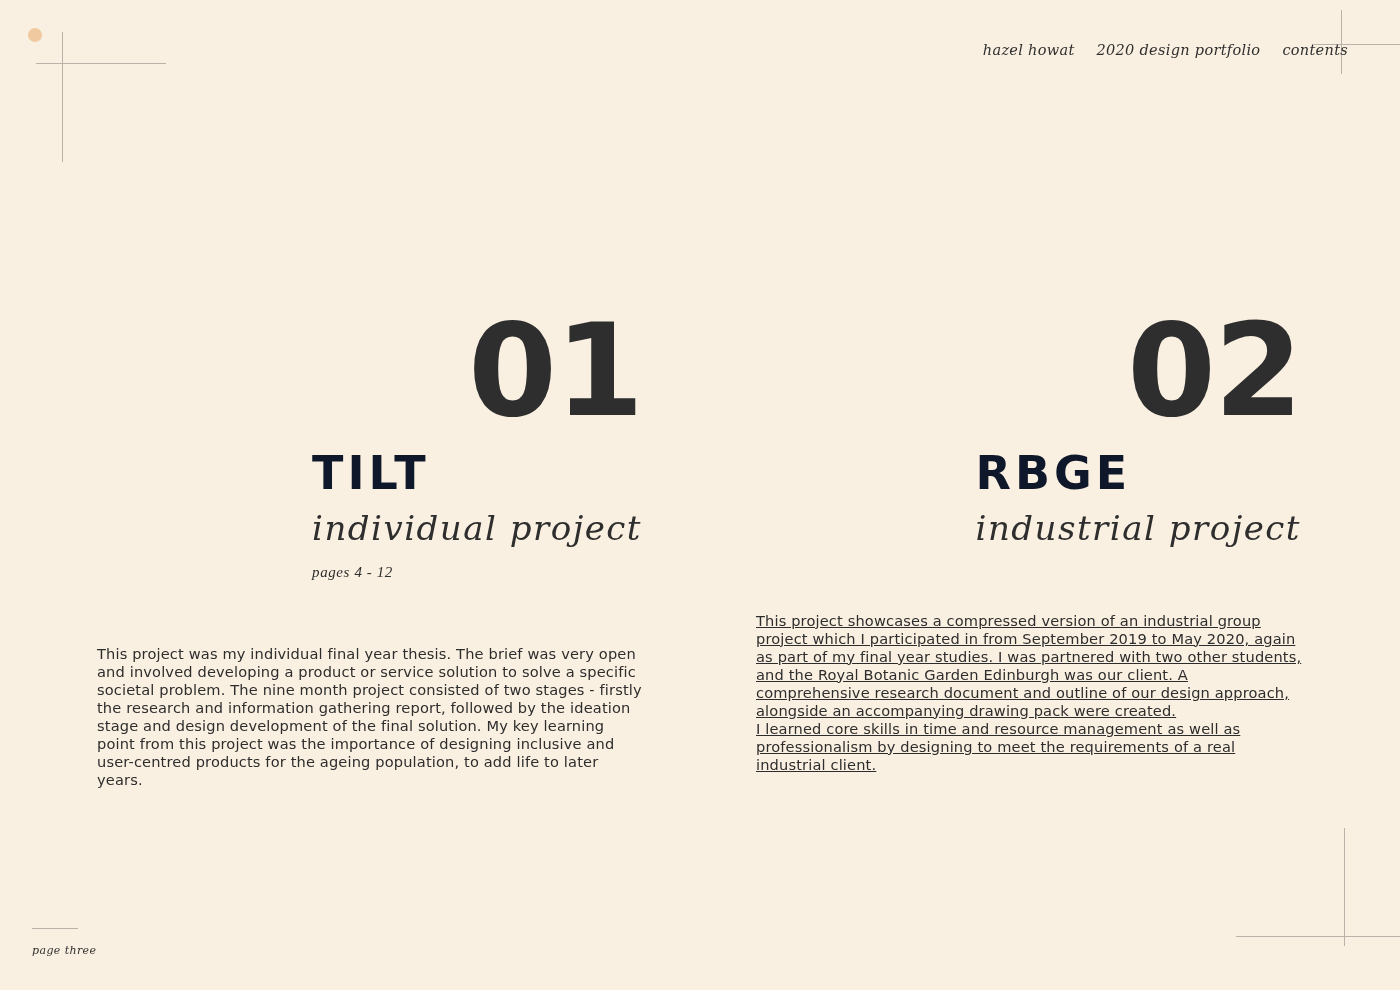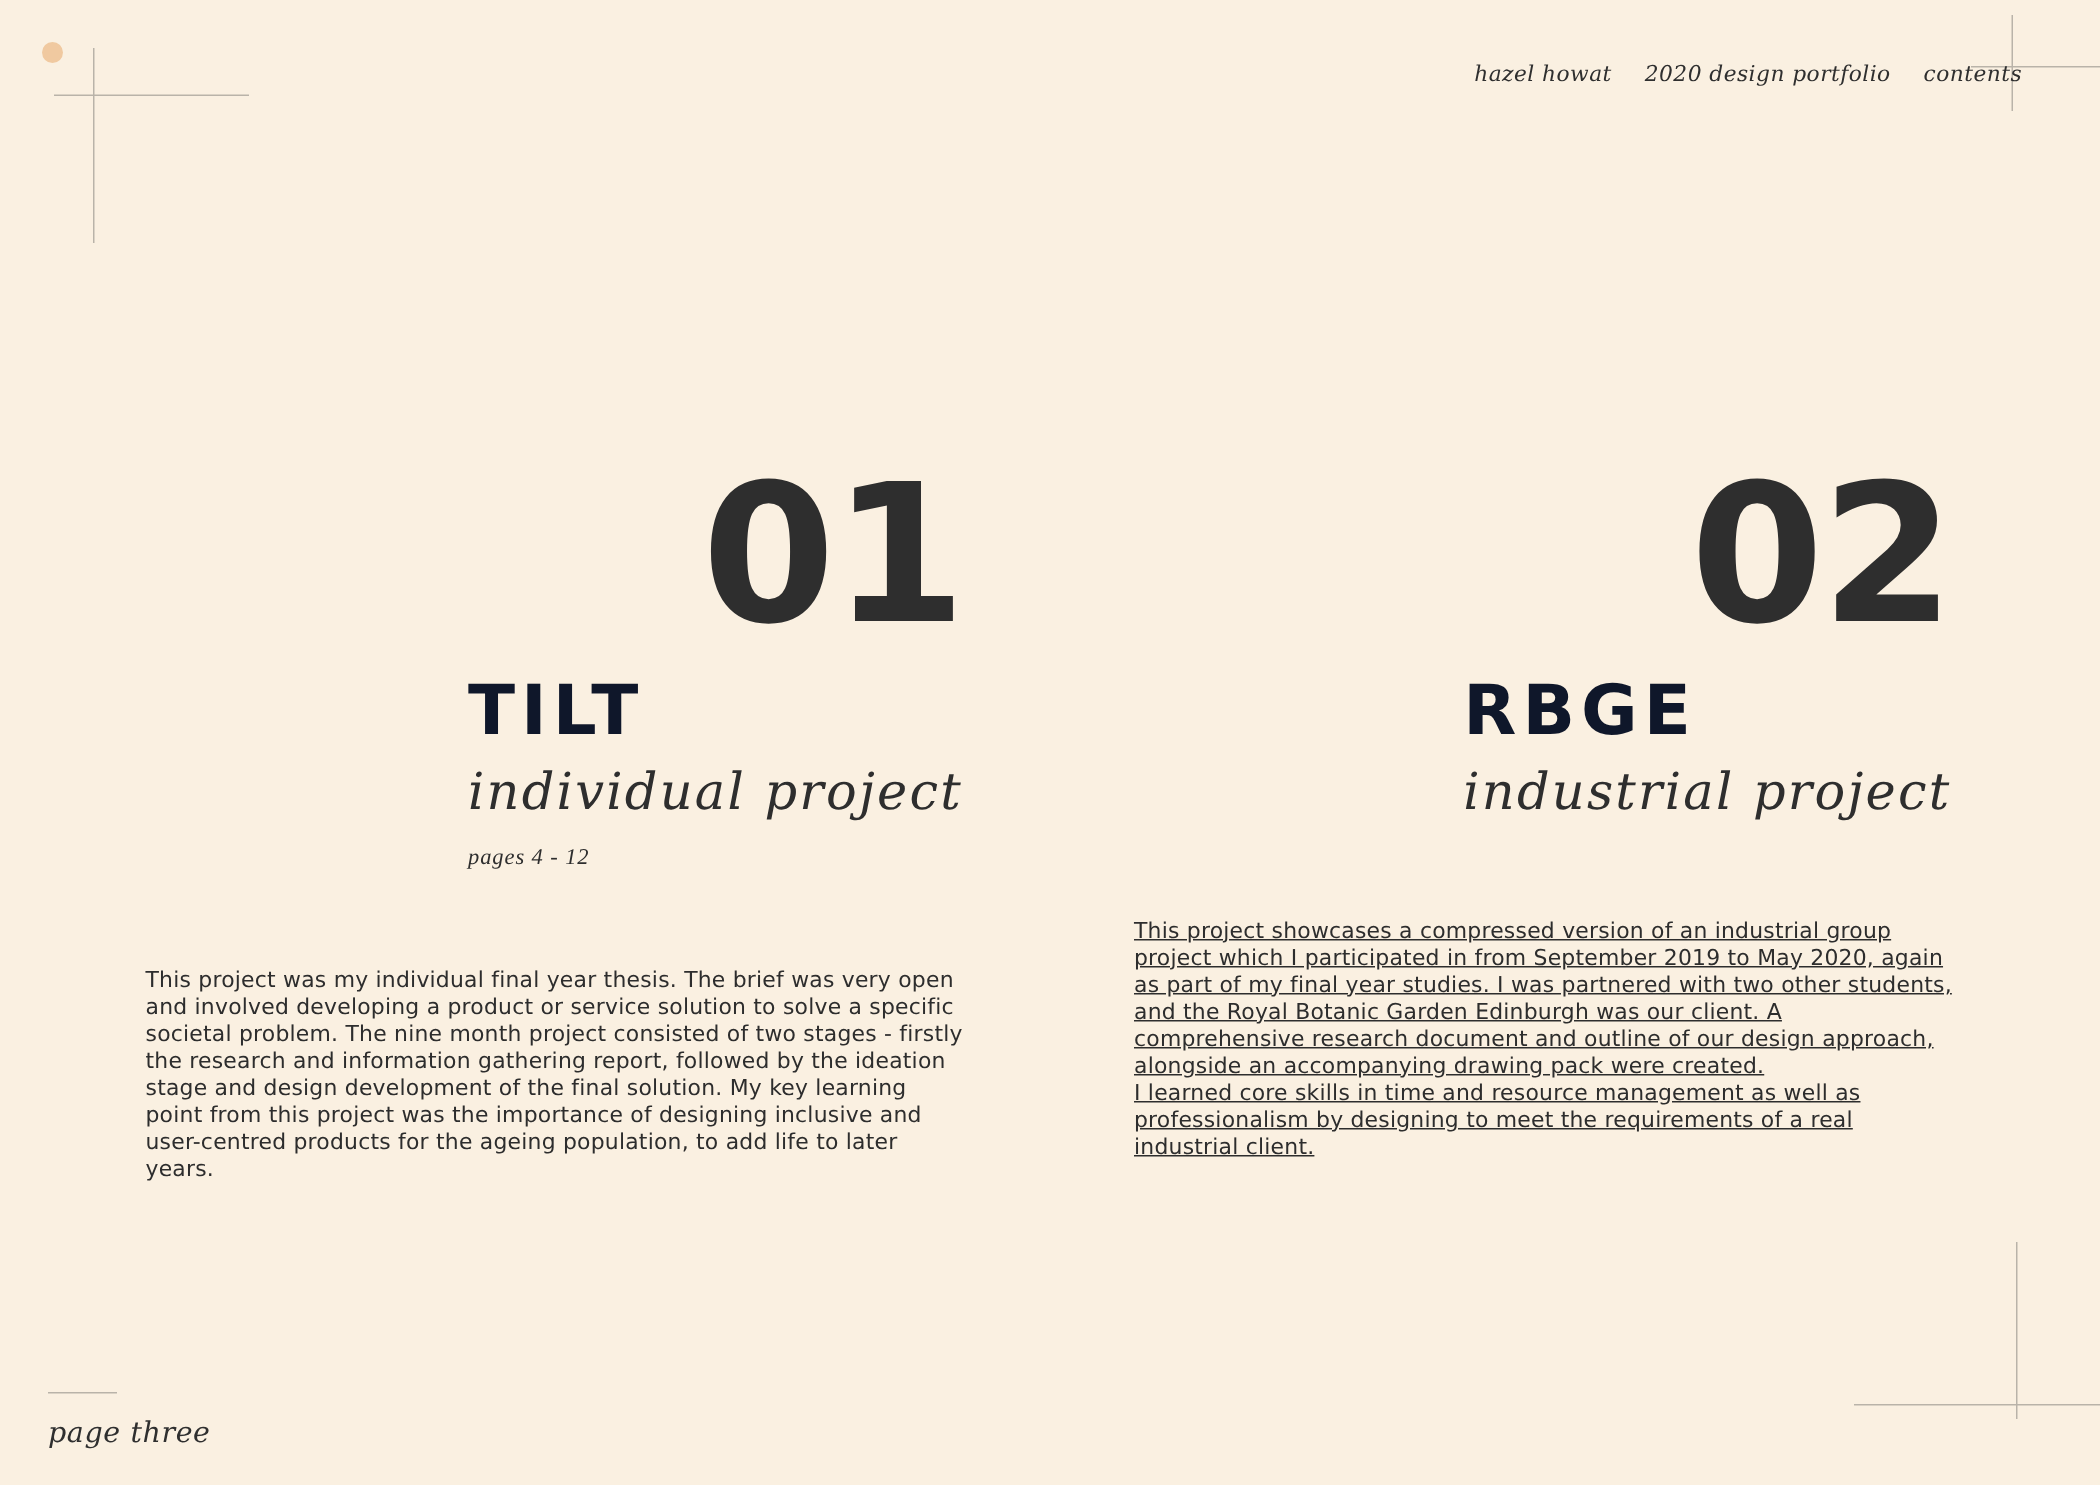--- a/index.html
+++ b/index.html
@@ -129,21 +129,21 @@
   #col-left .proj-body  { width: 545px; }
   #col-right .proj-body { width: 548px; text-decoration: underline; }
 
   
   .footer {
     position: absolute;
     left: 32px;
     top: 944px;
     font-family: "DejaVu Serif", serif;
     font-style: italic;
-    font-size: 19px;
+    font-size: 11px;
     letter-spacing: 0.4px;
     color: #2f2f2f;
   }
 </style>
 </head>
 <body>
 
 <div class="deco-line" id="tl-h"></div>
 <div class="deco-line" id="tl-v"></div>
 <div class="deco-dot" id="tl-dot"></div>

